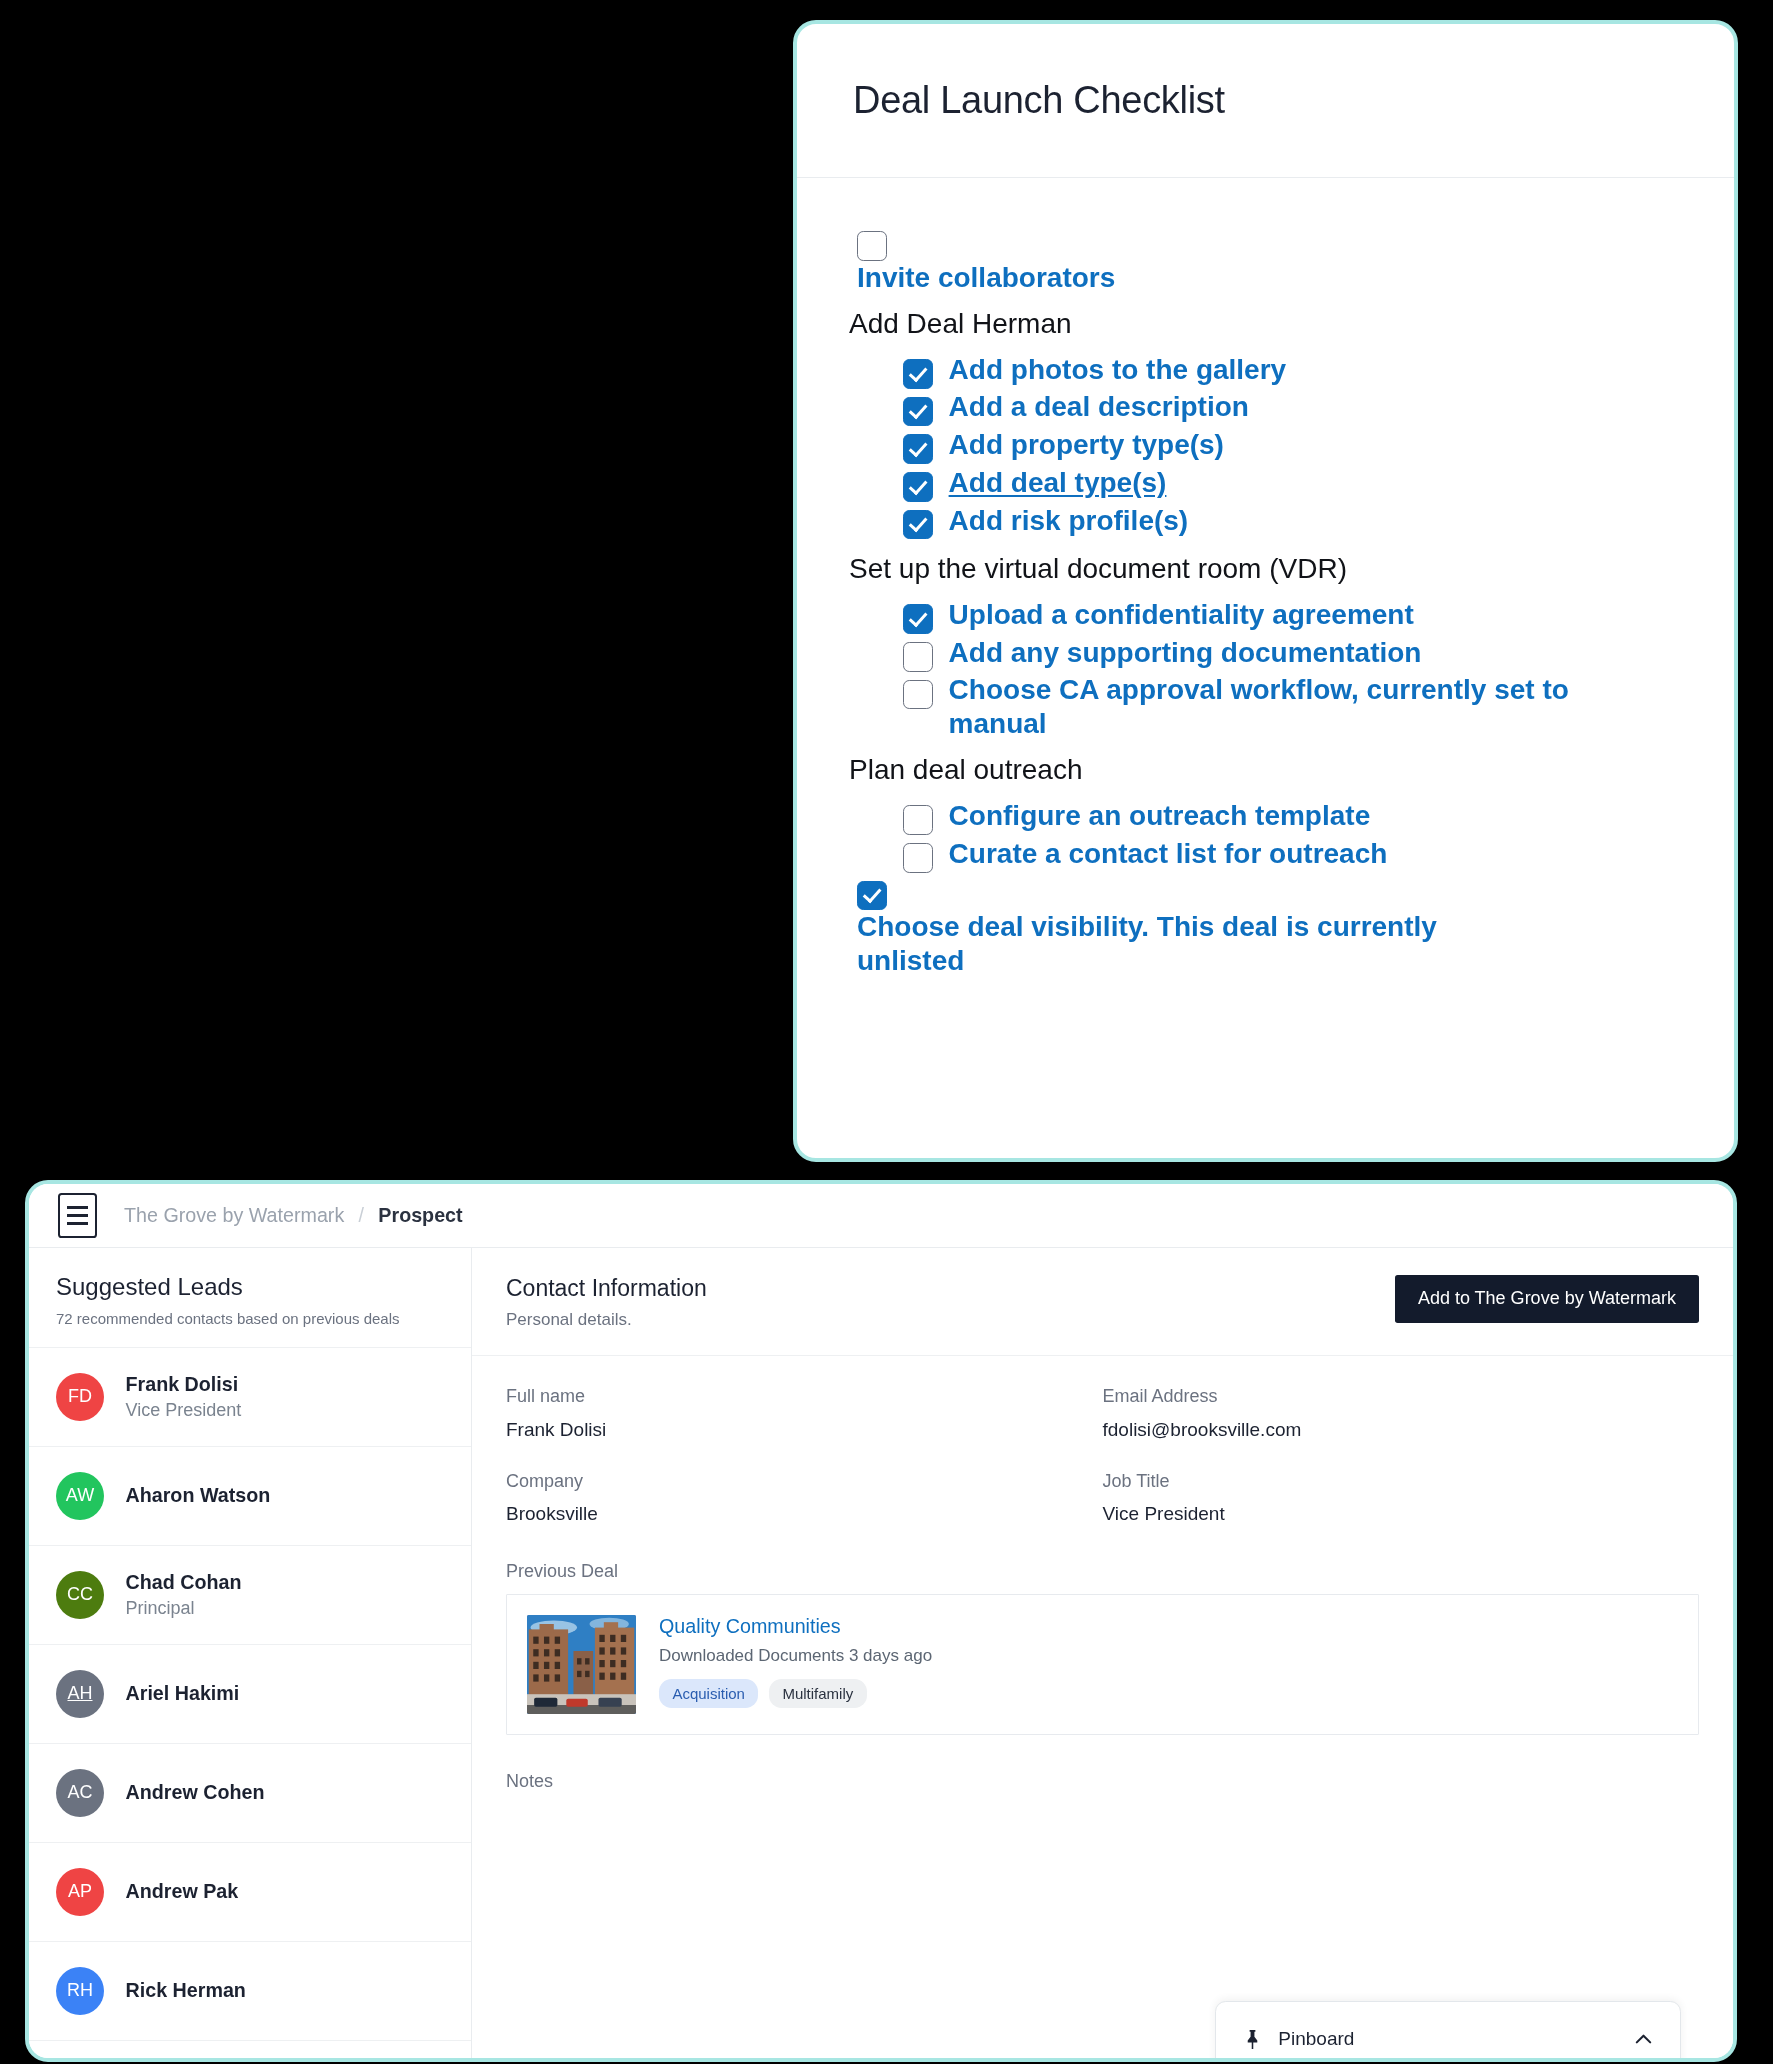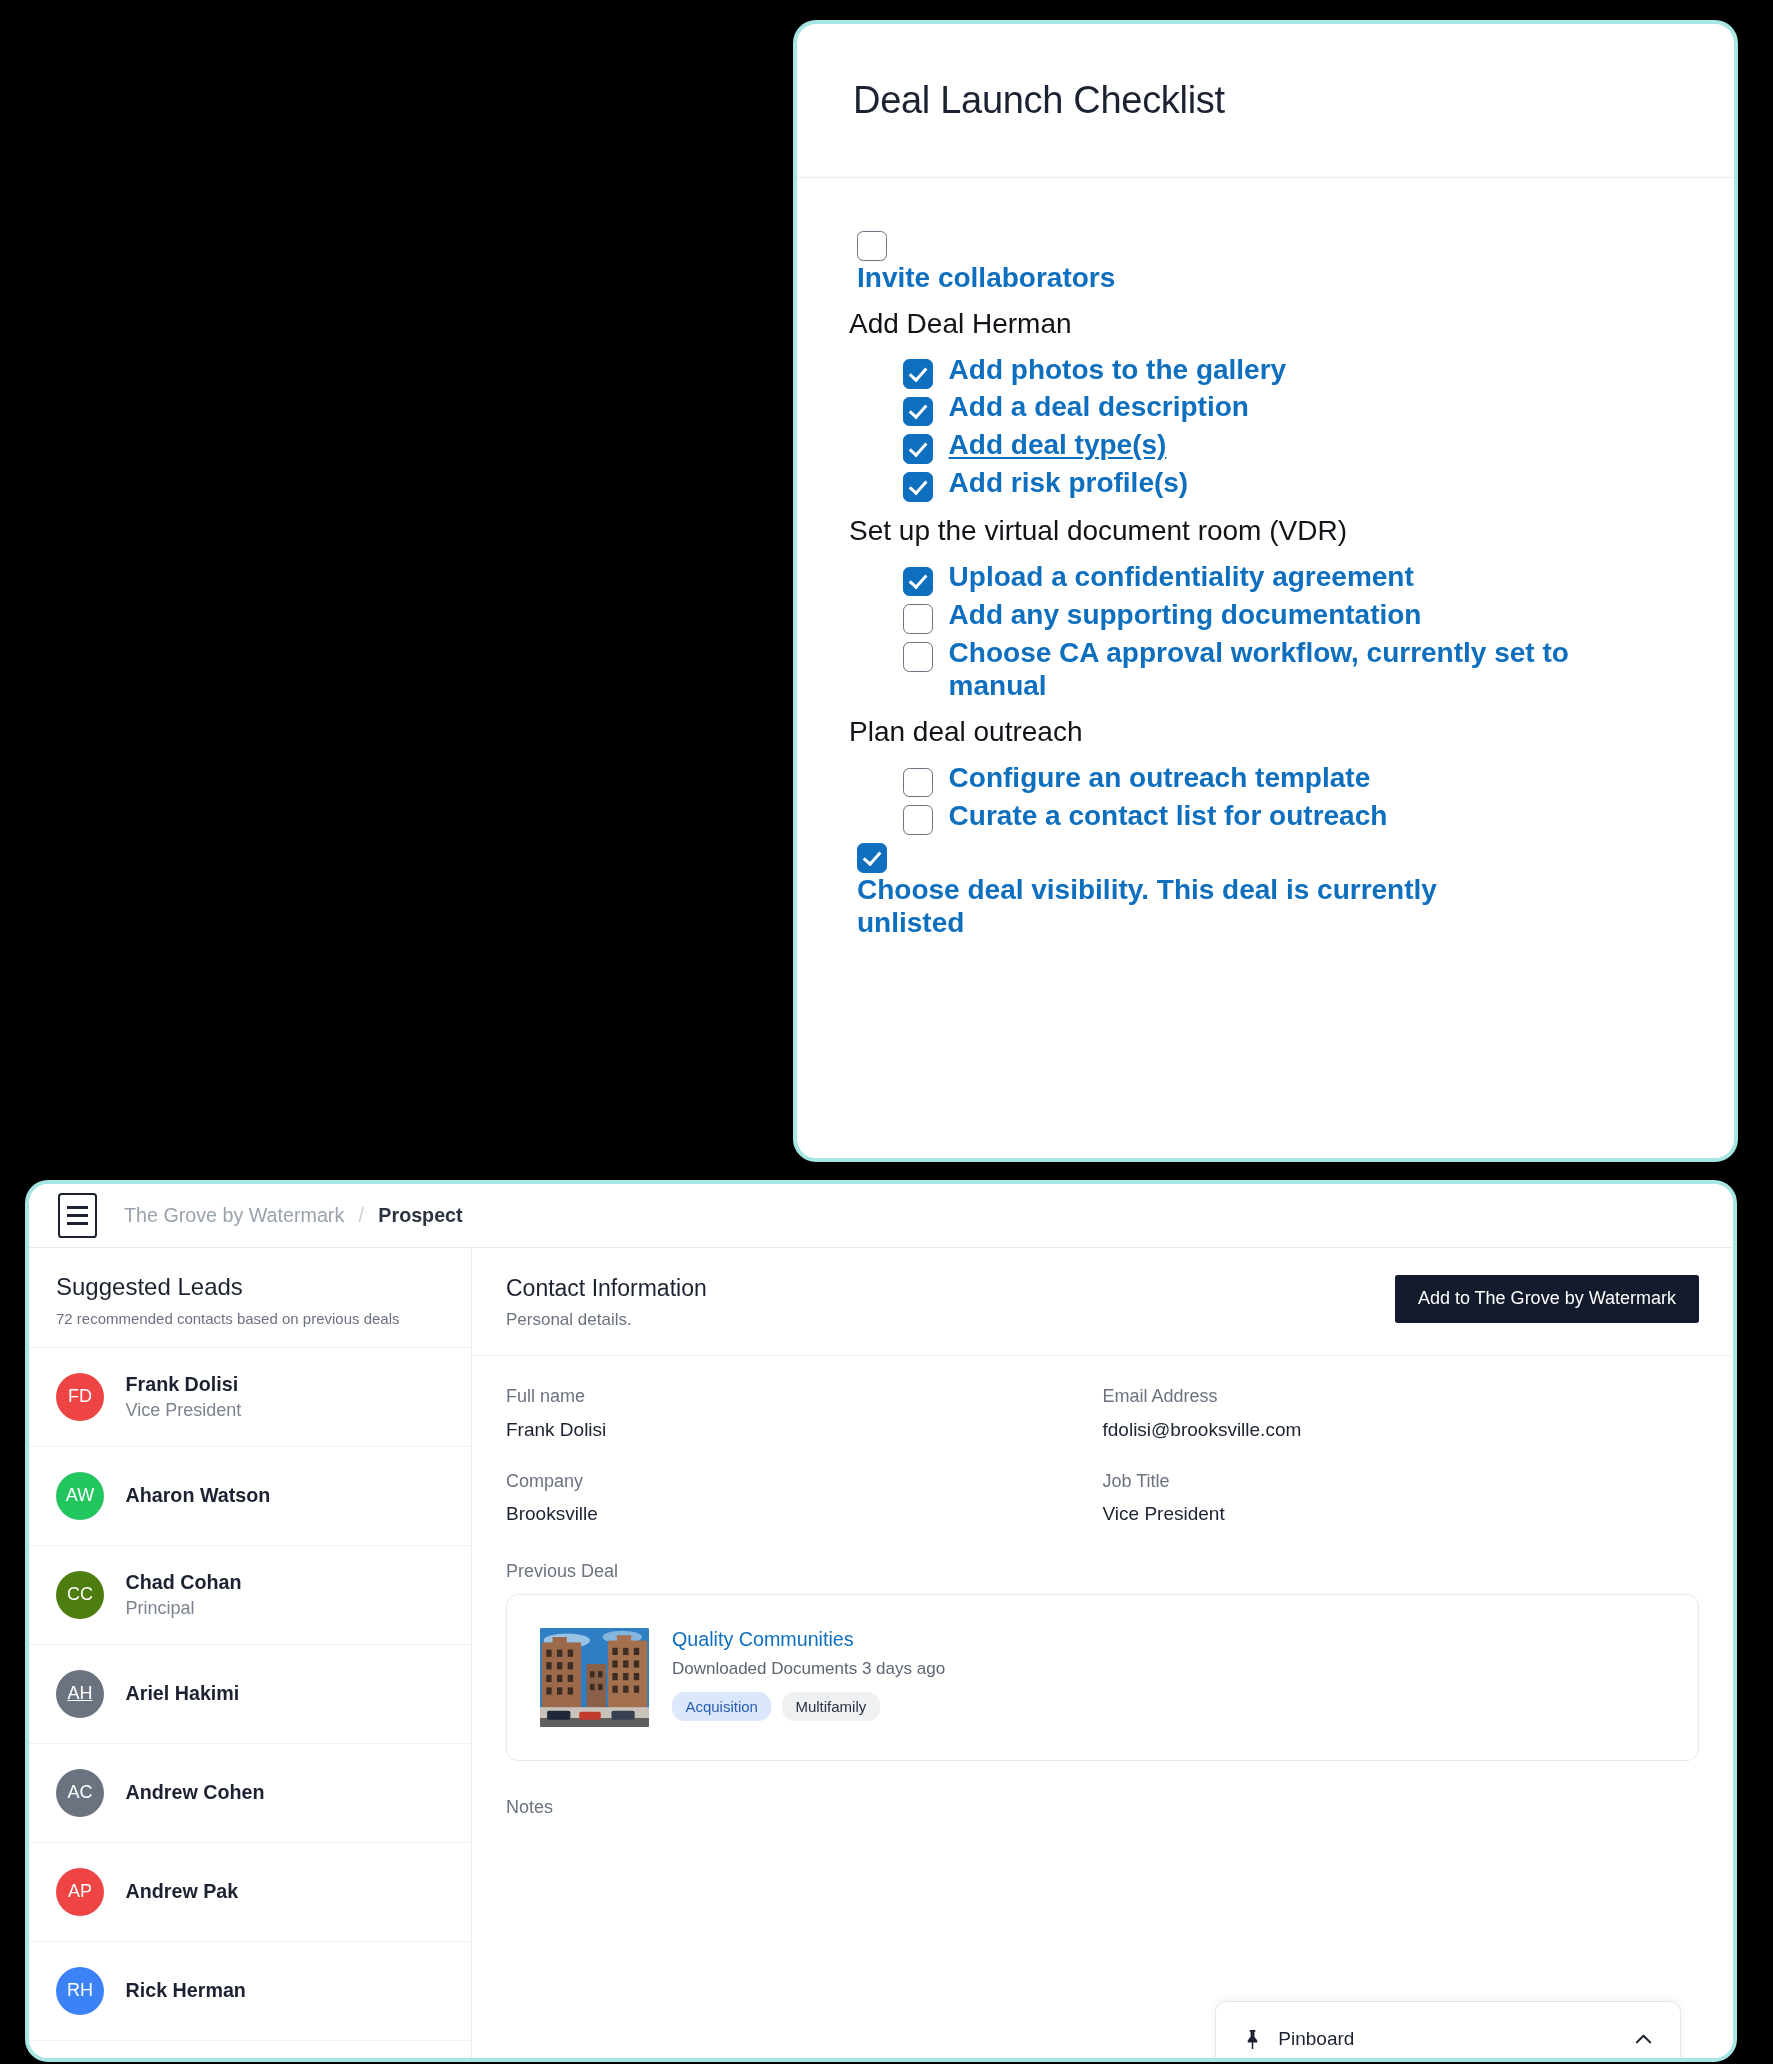--- a/index.html
+++ b/index.html
@@ -156,22 +156,22 @@
   }
   .fields { padding: 30px 34px 0 34px; }
   .field-grid { display: flex; }
   .field { flex: 1 1 50%; margin-bottom: 30px; }
   .field-label { font-size: 18px; color: #6b7280; margin-bottom: 11.6px; }
   .field-value { font-size: 19px; color: #1c2231; }
 
   .deal-label { font-size: 18px; color: #6b7280; margin: 5.4px 0 12.5px 0; }
   .deal-card {
     border: 1.8px solid #e7eaee;
-    border-radius: 12px;
-    padding: 33px;
+    border-radius: 1px;
+    padding: 20px;
     display: flex;
     margin-bottom: 36px;
   }
   .deal-thumb {
     width: 109px; height: 99px;
     flex: 0 0 auto;
     border-radius: 1.8px;
     overflow: hidden;
     margin-right: 23px;
     background: #6f7fa0;
@@ -216,20 +216,24 @@
           <span class="item-label">Invite collaborators</span>
         </div>
         <div class="group-label">Add Deal Herman</div>
         <div class="row lvl1">
           <span class="cb checked"></span>
           <span class="item-label">Add photos to the gallery</span>
         </div>
         <div class="row lvl1">
           <span class="cb checked"></span>
           <span class="item-label">Add a deal description</span>
+        </div>
+        <div class="row lvl1">
+          <span class="cb checked"></span>
+          <span class="item-label">Add property type(s)</span>
         </div>
         <div class="row lvl1">
           <span class="cb checked"></span>
           <span class="item-label ul">Add deal type(s)</span>
         </div>
         <div class="row lvl1">
           <span class="cb checked"></span>
           <span class="item-label">Add risk profile(s)</span>
         </div>
         <div class="group-label">Set up the virtual document room (VDR)</div>

